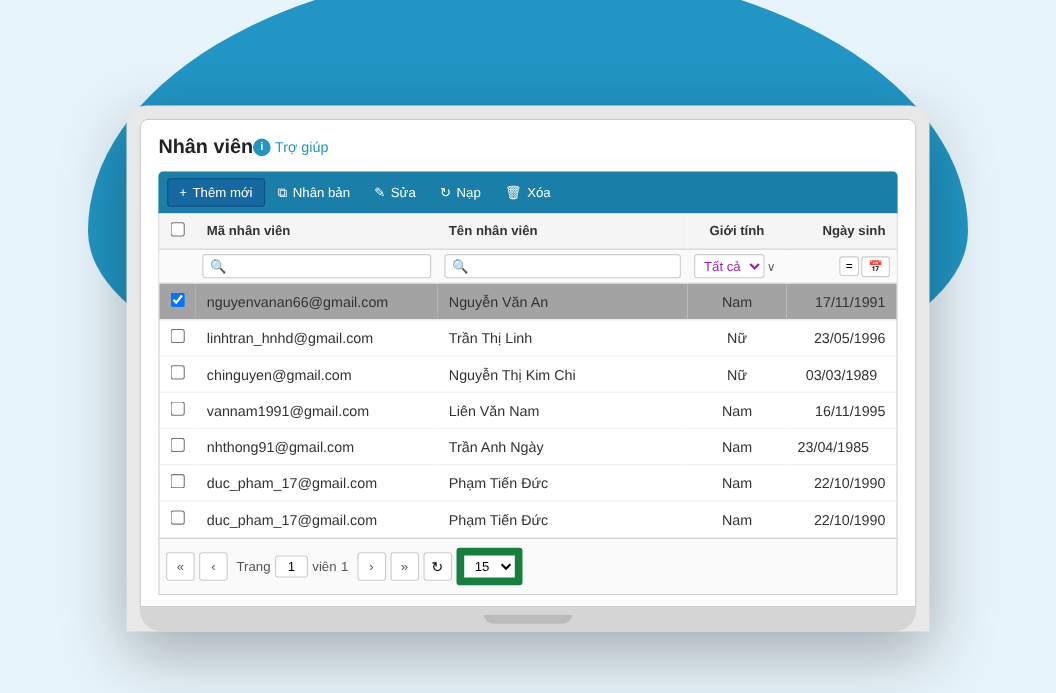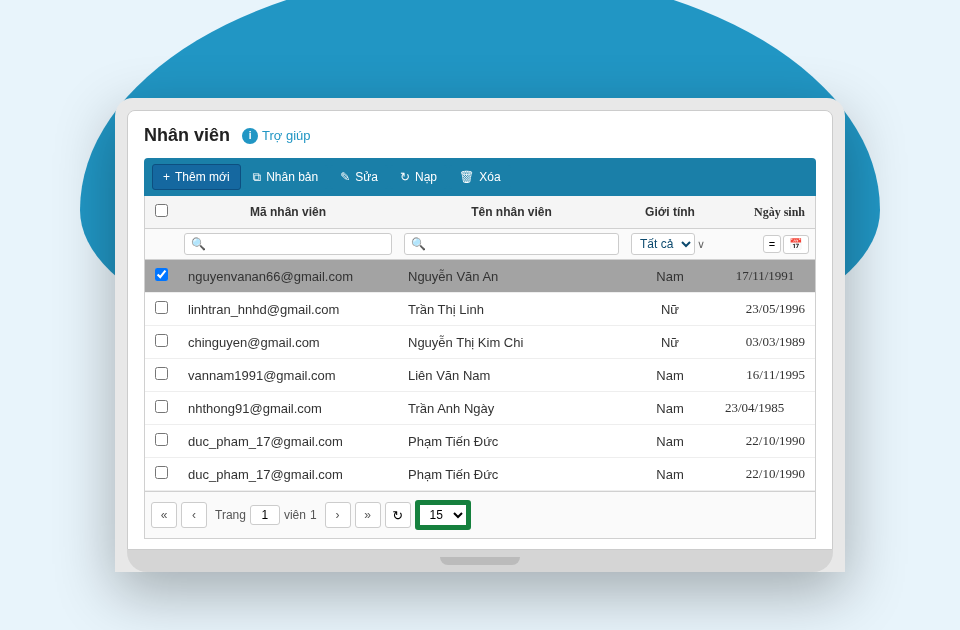--- a/index.html
+++ b/index.html
@@ -65,21 +65,21 @@
     .screen-content {
       padding: 14px 16px 10px 16px;
       background: #fff;
       min-height: 420px;
     }
 
     
     .page-header {
       display: flex;
       align-items: center;
-      gap: 12px;
+      gap: 0;
       margin-bottom: 12px;
     }
     .page-title {
       font-size: 18px;
       font-weight: 600;
       color: #222;
     }
     .help-link {
       display: flex;
       align-items: center;
@@ -144,62 +144,62 @@
       background: #f5f5f5;
     }
     th {
       padding: 8px 10px;
       text-align: left;
       font-weight: 600;
       color: #333;
       border-bottom: 1px solid #d0d0d0;
       font-size: 12px;
     }
-    th.center { text-align: center; }
+    th.center { }
     th.right { text-align: right; }
     .filter-row td {
       padding: 4px 6px;
       border-bottom: 1px solid #d0d0d0;
       background: #fafafa;
     }
     .filter-input {
       width: 100%;
       border: 1px solid #ccc;
       border-radius: 3px;
       padding: 3px 6px;
       font-size: 12px;
       color: #666;
     }
     .filter-select {
       border: 1px solid #ccc;
       border-radius: 3px;
       padding: 2px 4px;
       font-size: 12px;
-      color: #0c4a6e;
+      color: #a21caf;
       background: #fff;
     }
     tbody tr {
       border-bottom: 1px solid #eee;
     }
     td {
       padding: 8px 10px;
       font-size: 13px;
       color: #333;
     }
     .checkbox-cell {
       width: 30px;
       text-align: center;
     }
     input[type="checkbox"] {
       cursor: pointer;
     }
     .col-id { width: 220px; }
     .col-name { }
     .col-gender { width: 90px; text-align: center; }
-    .col-dob { width: 100px; text-align: right; font-family: Liberation Serif, serif; }
+    .col-dob { width: 100px; text-align: right; }
 
     
     .pagination {
       display: flex;
       align-items: center;
       gap: 4px;
       padding: 8px 6px;
       border: 1px solid #d0d0d0;
       border-top: none;
       background: #fafafa;
@@ -227,21 +227,21 @@
     }
     .page-num-input {
       width: 30px;
       text-align: center;
       border: 1px solid #ccc;
       border-radius: 3px;
       padding: 2px 4px;
       font-size: 12px;
     }
     .page-size-select {
-      border: 5px solid #15803d;
+      border: 7px solid #15803d;
       border-radius: 3px;
       padding: 2px 6px;
       font-size: 12px;
       background: #fff;
       cursor: pointer;
     }
     .refresh-btn {
       width: 26px;
       height: 26px;
       border: 1px solid #ccc;
@@ -362,39 +362,39 @@
           </thead>
           <tbody id="table-body">
 
           <tr style="background: #a3a3a3;">
       <td class="checkbox-cell">
         <input type="checkbox" checked="" style="">
       </td>
       <td>nguyenvanan66@gmail.com</td>
       <td>Nguyễn Văn An</td>
       <td class="col-gender" style="text-align:center;">Nam</td>
-      <td class="col-dob" style="text-align:center;margin-top:13px;">17/11/1991</td>
+      <td class="col-dob" style="text-align:right;margin-top:13px;">17/11/1991</td>
     </tr>
               <tr>
       <td class="checkbox-cell">
         <input type="checkbox" style="">
       </td>
       <td>linhtran_hnhd@gmail.com</td>
       <td>Trần Thị Linh</td>
       <td class="col-gender" style="text-align:center;">Nữ</td>
       <td class="col-dob" style="text-align:right;margin-top:48px;">23/05/1996</td>
     </tr>
               <tr>
       <td class="checkbox-cell">
         <input type="checkbox" style="">
       </td>
       <td>chinguyen@gmail.com</td>
       <td>Nguyễn Thị Kim Chi</td>
       <td class="col-gender" style="text-align:center;">Nữ</td>
-      <td class="col-dob" style="text-align:right;">03/03/1989</td>
+      <td class="col-dob" style="text-align:center;">03/03/1989</td>
     </tr>
               <tr>
       <td class="checkbox-cell">
         <input type="checkbox" style="">
       </td>
       <td>vannam1991@gmail.com</td>
       <td>Liên Văn Nam</td>
       <td class="col-gender" style="text-align:center;">Nam</td>
       <td class="col-dob" style="text-align:right;">16/11/1995</td>
     </tr>

